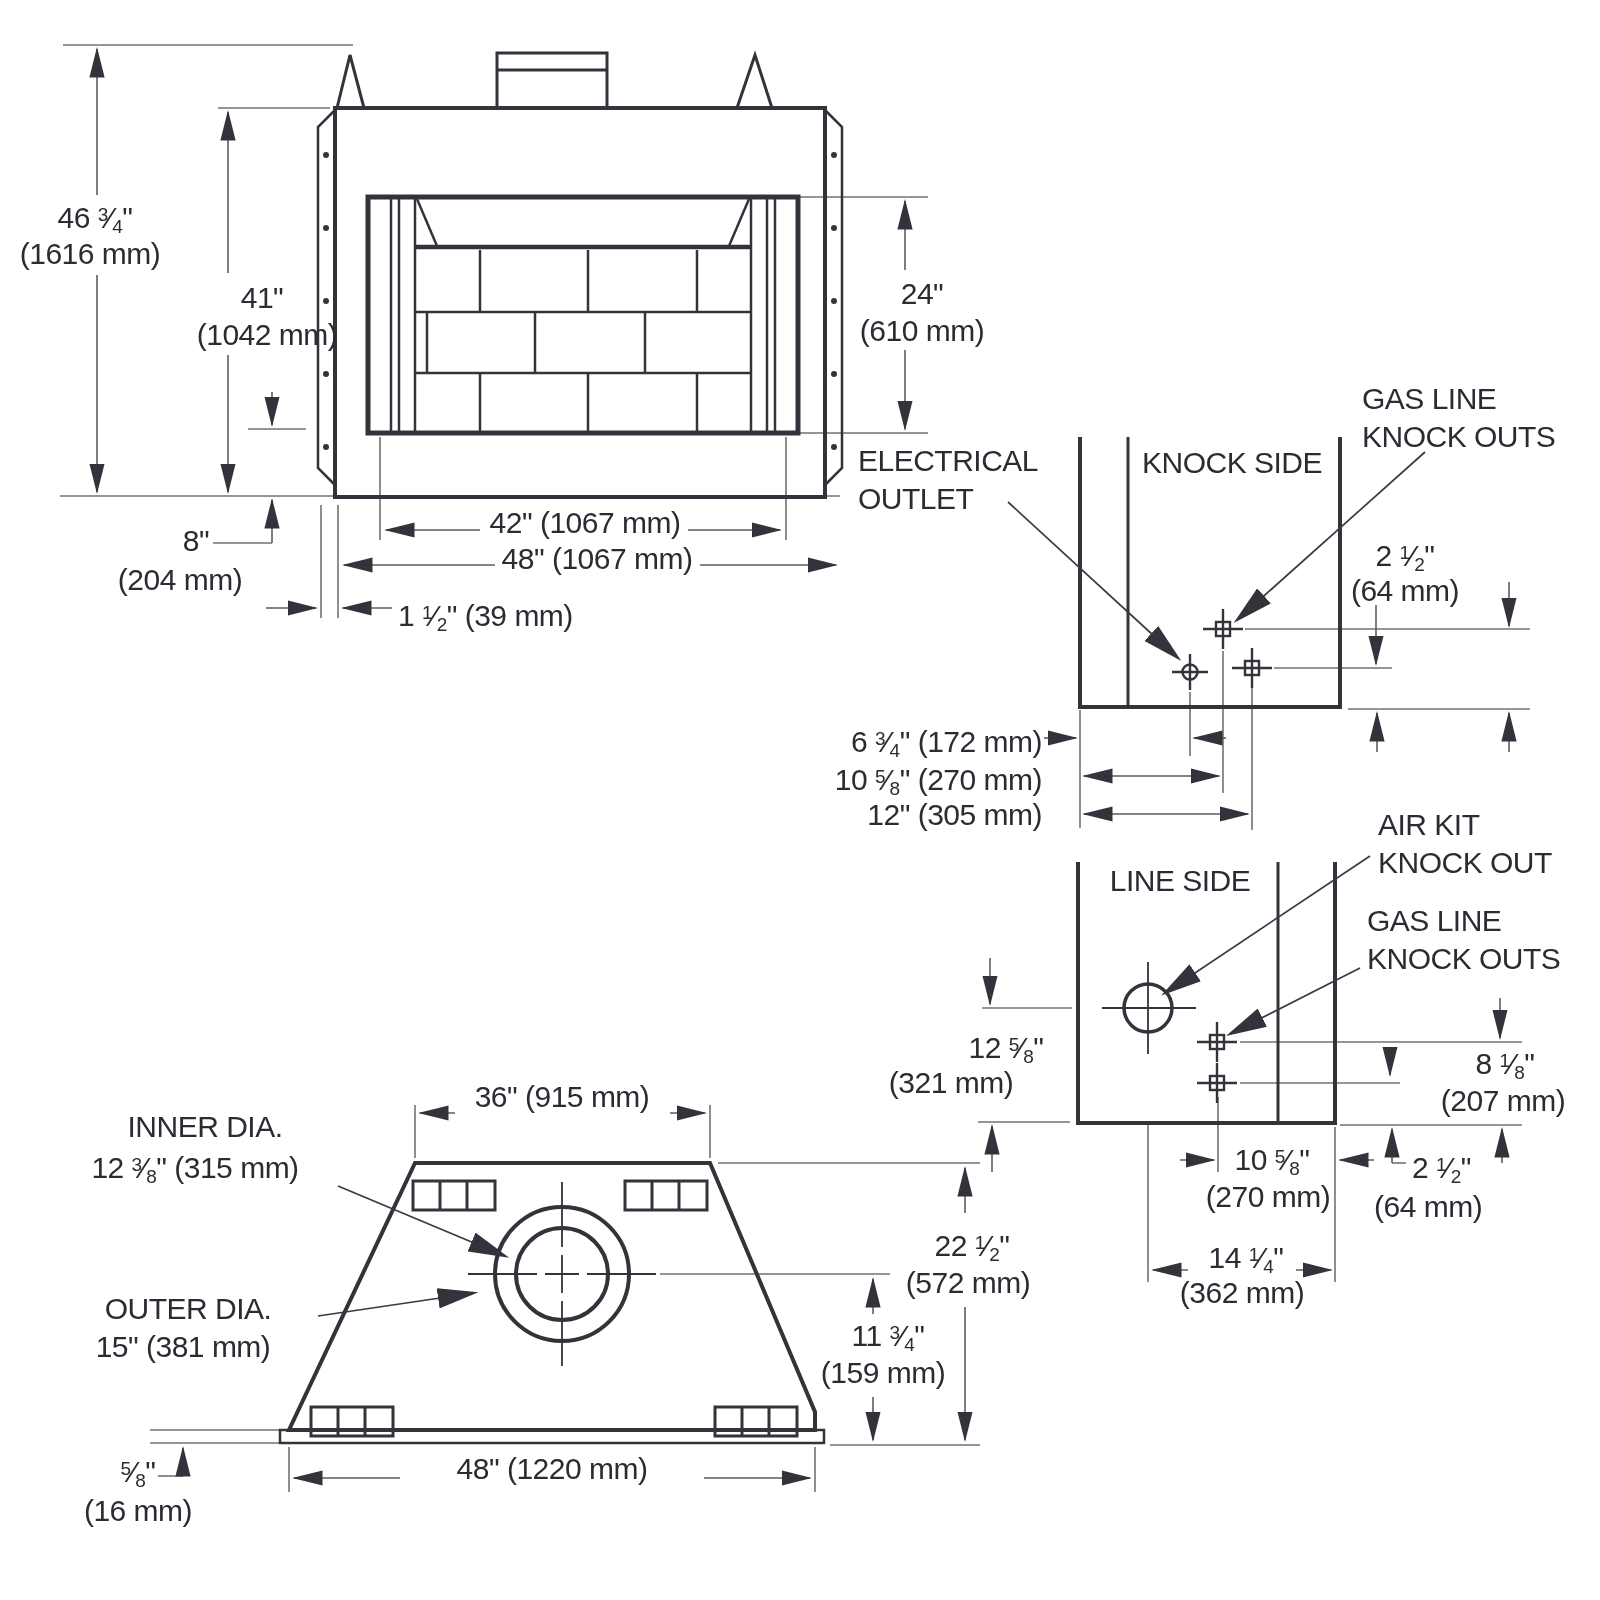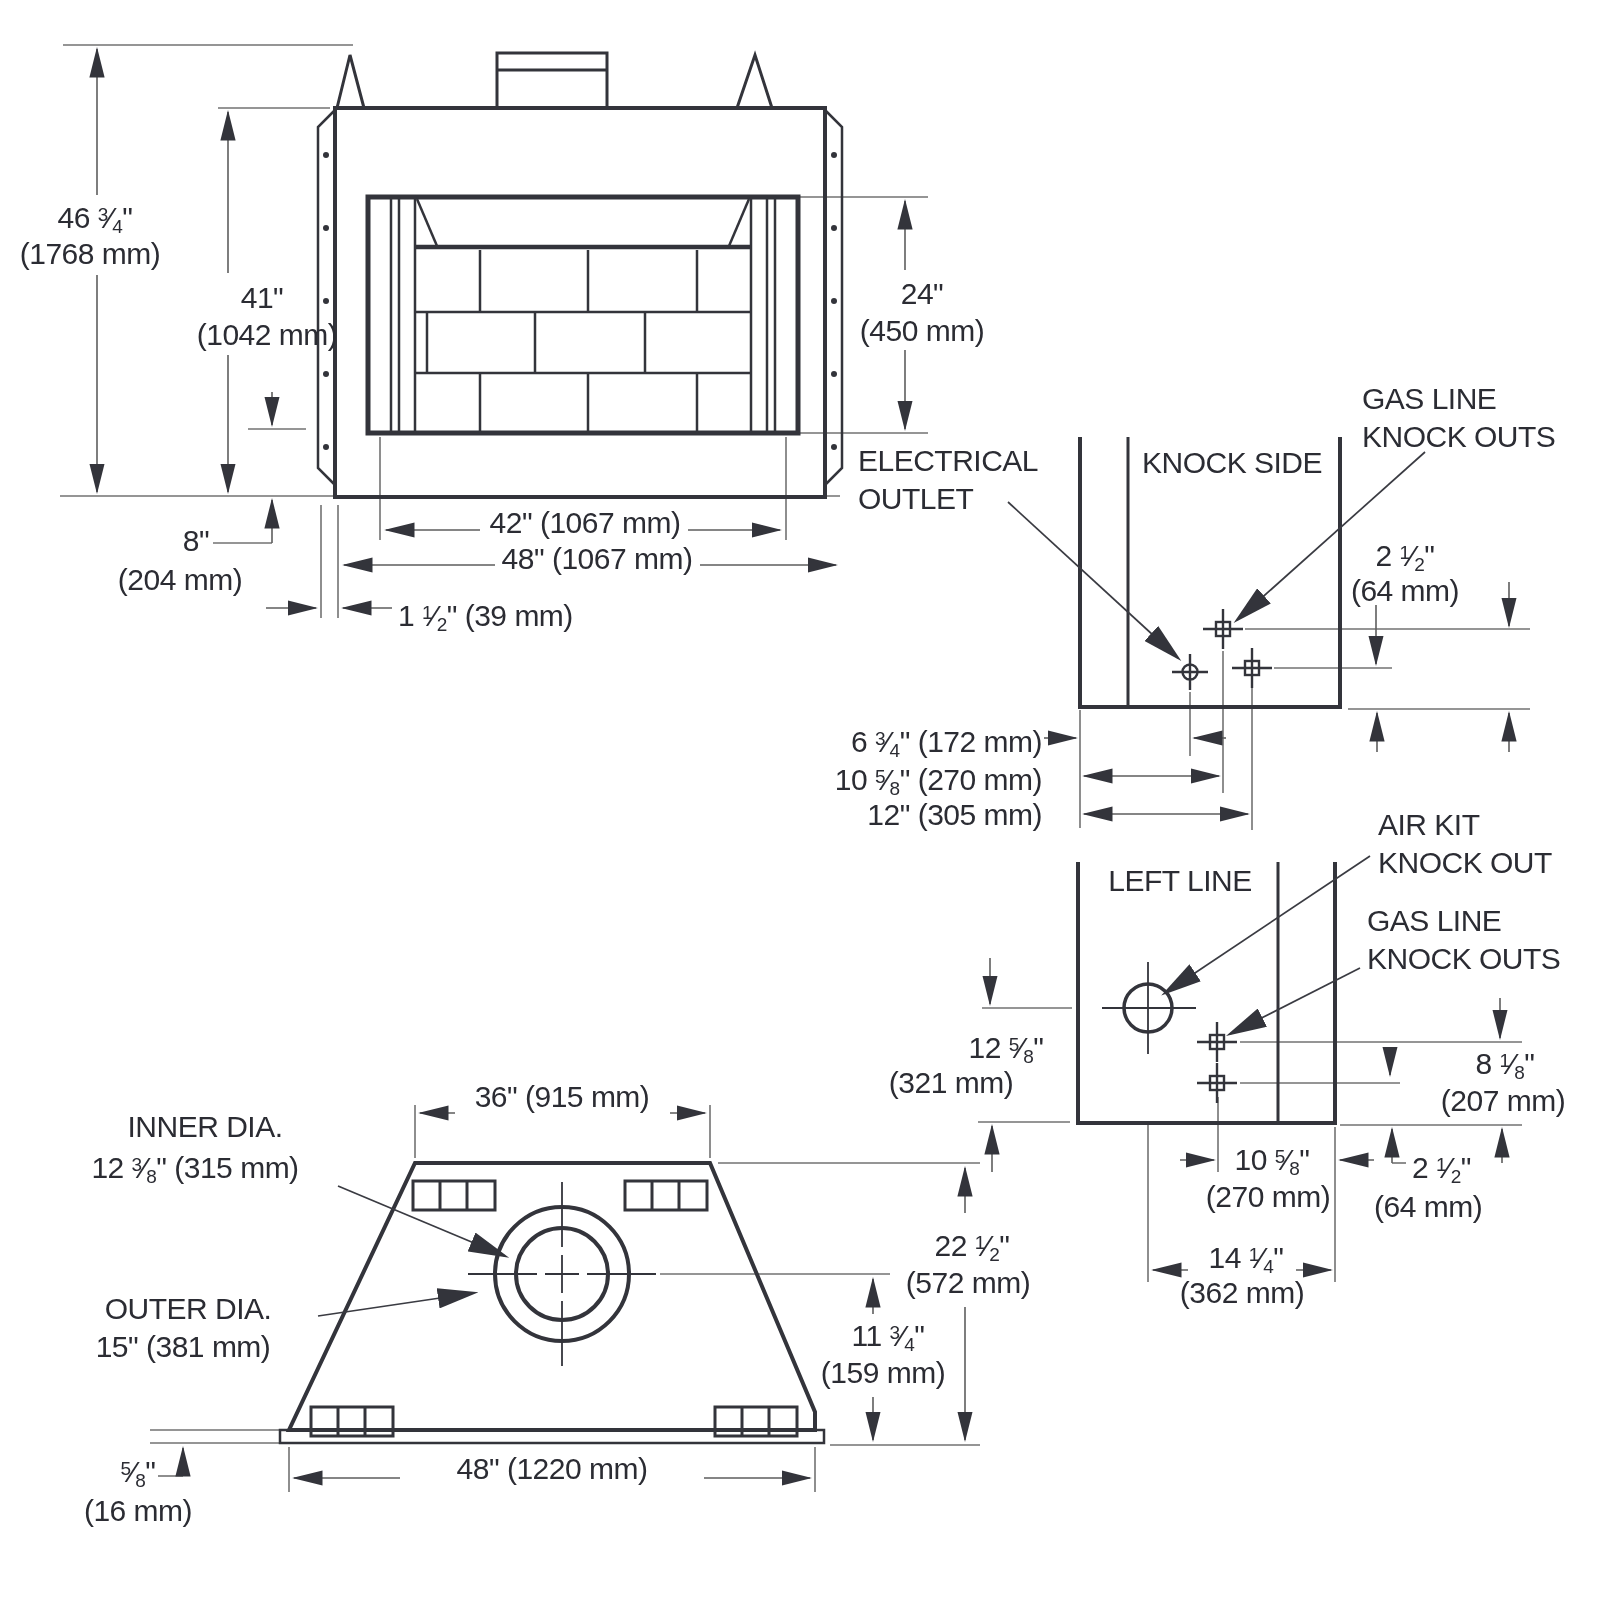--- a/index.html
+++ b/index.html
@@ -258,43 +258,43 @@
       </g>
     </g>
     <g stroke="#3a3b42" stroke-width="1.7">
       <line x1="338" y1="1186" x2="505" y2="1256" marker-end="url(#lh)"></line>
       <line x1="318" y1="1316" x2="474" y2="1293" marker-end="url(#lh)"></line>
     </g>
   </g>
 </svg>
 
   <div class="lbl c" style="left:95px;top:198px">46 <sup>3</sup>⁄<sub>4</sub>"</div>
-  <div class="lbl c" style="left:90px;top:237px">(1768 mm)</div>
+  <div class="lbl c" style="left:90px;top:237px">(1616 mm)</div>
   <div class="lbl c" style="left:262px;top:281px">41"</div>
   <div class="lbl c" style="left:267px;top:318px">(1042 mm)</div>
   <div class="lbl c" style="left:922px;top:277px">24"</div>
-  <div class="lbl c" style="left:922px;top:314px">(450 mm)</div>
+  <div class="lbl c" style="left:922px;top:314px">(610 mm)</div>
   <div class="lbl c" style="left:196px;top:524px">8"</div>
   <div class="lbl c" style="left:180px;top:563px">(204 mm)</div>
   <div class="lbl c" style="left:585px;top:506px">42" (1067 mm)</div>
   <div class="lbl c" style="left:597px;top:542px">48" (1067 mm)</div>
   <div class="lbl" style="left:398px;top:596px">1 <sup>1</sup>⁄<sub>2</sub>" (39 mm)</div>
 
   <div class="lbl c" style="left:1232px;top:446px">KNOCK SIDE</div>
   <div class="lbl" style="left:858px;top:444px">ELECTRICAL</div>
   <div class="lbl" style="left:858px;top:482px">OUTLET</div>
   <div class="lbl" style="left:1362px;top:382px">GAS LINE</div>
   <div class="lbl" style="left:1362px;top:420px">KNOCK OUTS</div>
   <div class="lbl c" style="left:1405px;top:536px">2 <sup>1</sup>⁄<sub>2</sub>"</div>
   <div class="lbl c" style="left:1405px;top:574px">(64 mm)</div>
   <div class="lbl r" style="left:1042px;top:722px">6 <sup>3</sup>⁄<sub>4</sub>" (172 mm)</div>
   <div class="lbl r" style="left:1042px;top:760px">10 <sup>5</sup>⁄<sub>8</sub>" (270 mm)</div>
   <div class="lbl r" style="left:1042px;top:798px">12" (305 mm)</div>
 
-  <div class="lbl c" style="left:1180px;top:864px">LEFT LINE</div>
+  <div class="lbl c" style="left:1180px;top:864px">LINE SIDE</div>
   <div class="lbl" style="left:1378px;top:808px">AIR KIT</div>
   <div class="lbl" style="left:1378px;top:846px">KNOCK OUT</div>
   <div class="lbl" style="left:1367px;top:904px">GAS LINE</div>
   <div class="lbl" style="left:1367px;top:942px">KNOCK OUTS</div>
   <div class="lbl c" style="left:1006px;top:1028px">12 <sup>5</sup>⁄<sub>8</sub>"</div>
   <div class="lbl c" style="left:951px;top:1066px">(321 mm)</div>
   <div class="lbl c" style="left:1505px;top:1044px">8 <sup>1</sup>⁄<sub>8</sub>"</div>
   <div class="lbl c" style="left:1503px;top:1084px">(207 mm)</div>
   <div class="lbl c" style="left:1272px;top:1140px">10 <sup>5</sup>⁄<sub>8</sub>"</div>
   <div class="lbl c" style="left:1268px;top:1180px">(270 mm)</div>

